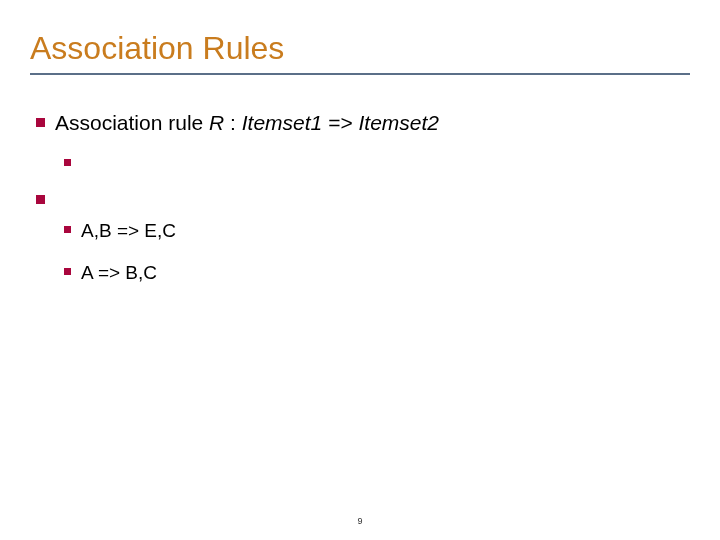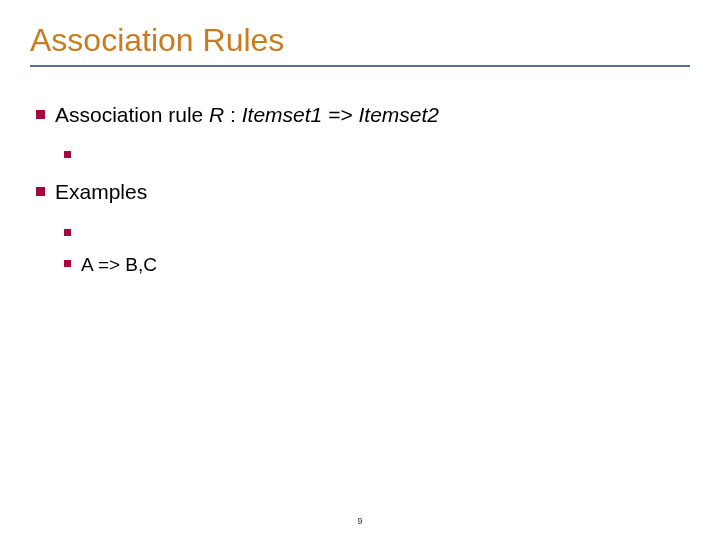--- a/index.html
+++ b/index.html
@@ -6,21 +6,21 @@
   body {
     width: 720px;
     height: 540px;
     background: #ffffff;
     font-family: Verdana, Tahoma, Geneva, sans-serif;
     color: #000;
     position: relative;
     overflow: hidden;
   }
   .slide {
-    padding: 22px 30px 0 30px;
+    padding: 30px 30px 0 30px;
   }
   .title {
     font-size: 32px;
     font-weight: 400;
     color: #c97c1e;
     margin-bottom: 6px;
     font-family: Verdana, Tahoma, sans-serif;
   }
   .hr {
     border: none;
@@ -87,25 +87,25 @@
     </div>
   </div>
 
   <div class="lvl2 row">
     <span class="bullet-l2"></span>
   </div>
 
 
   <div class="lvl1 row" style="margin-top:20px">
     <span class="bullet-l1"></span>
-    <div class="l1text">Examples</div>
   </div>
 
   <div class="lvl2 row">
     <span class="bullet-l2"></span>
+    <div class="l2text">A,B =&gt; E,C</div>
   </div>
 
   <div class="lvl2 row">
     <span class="bullet-l2"></span>
     <div class="l2text">A =&gt; B,C</div>
   </div>
 </div>
 
 <div class="pagenum">9</div>
 

